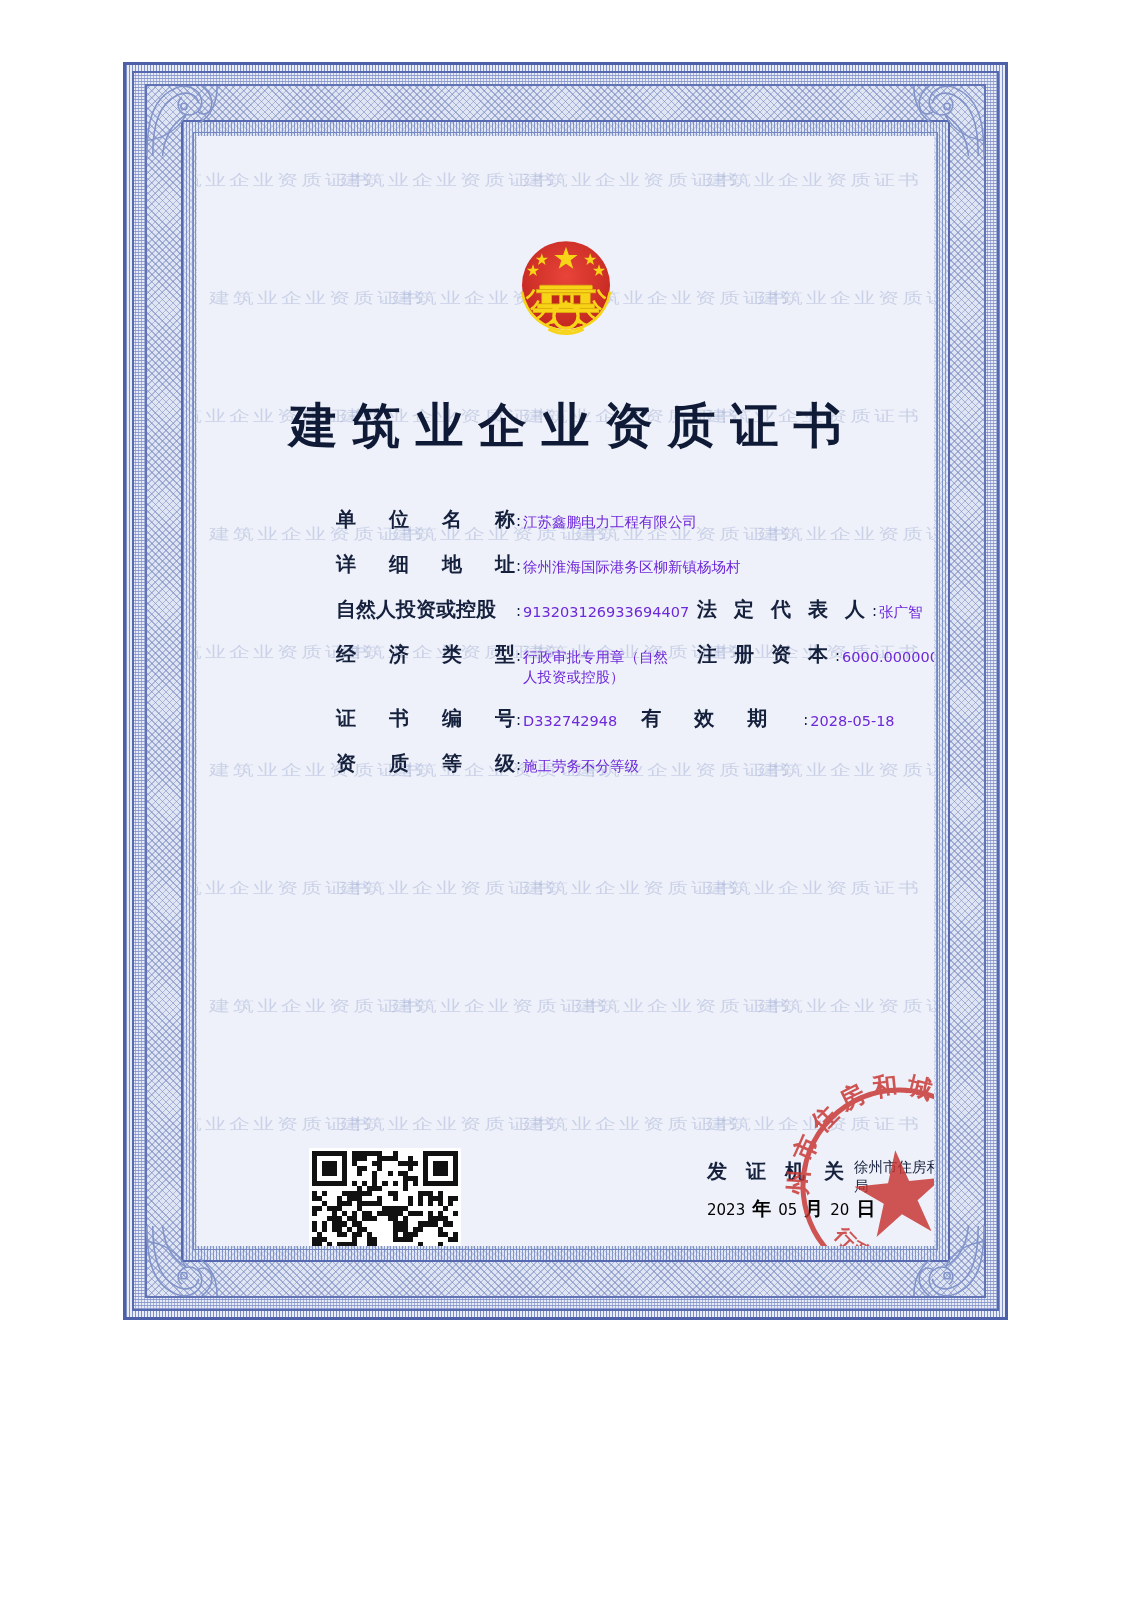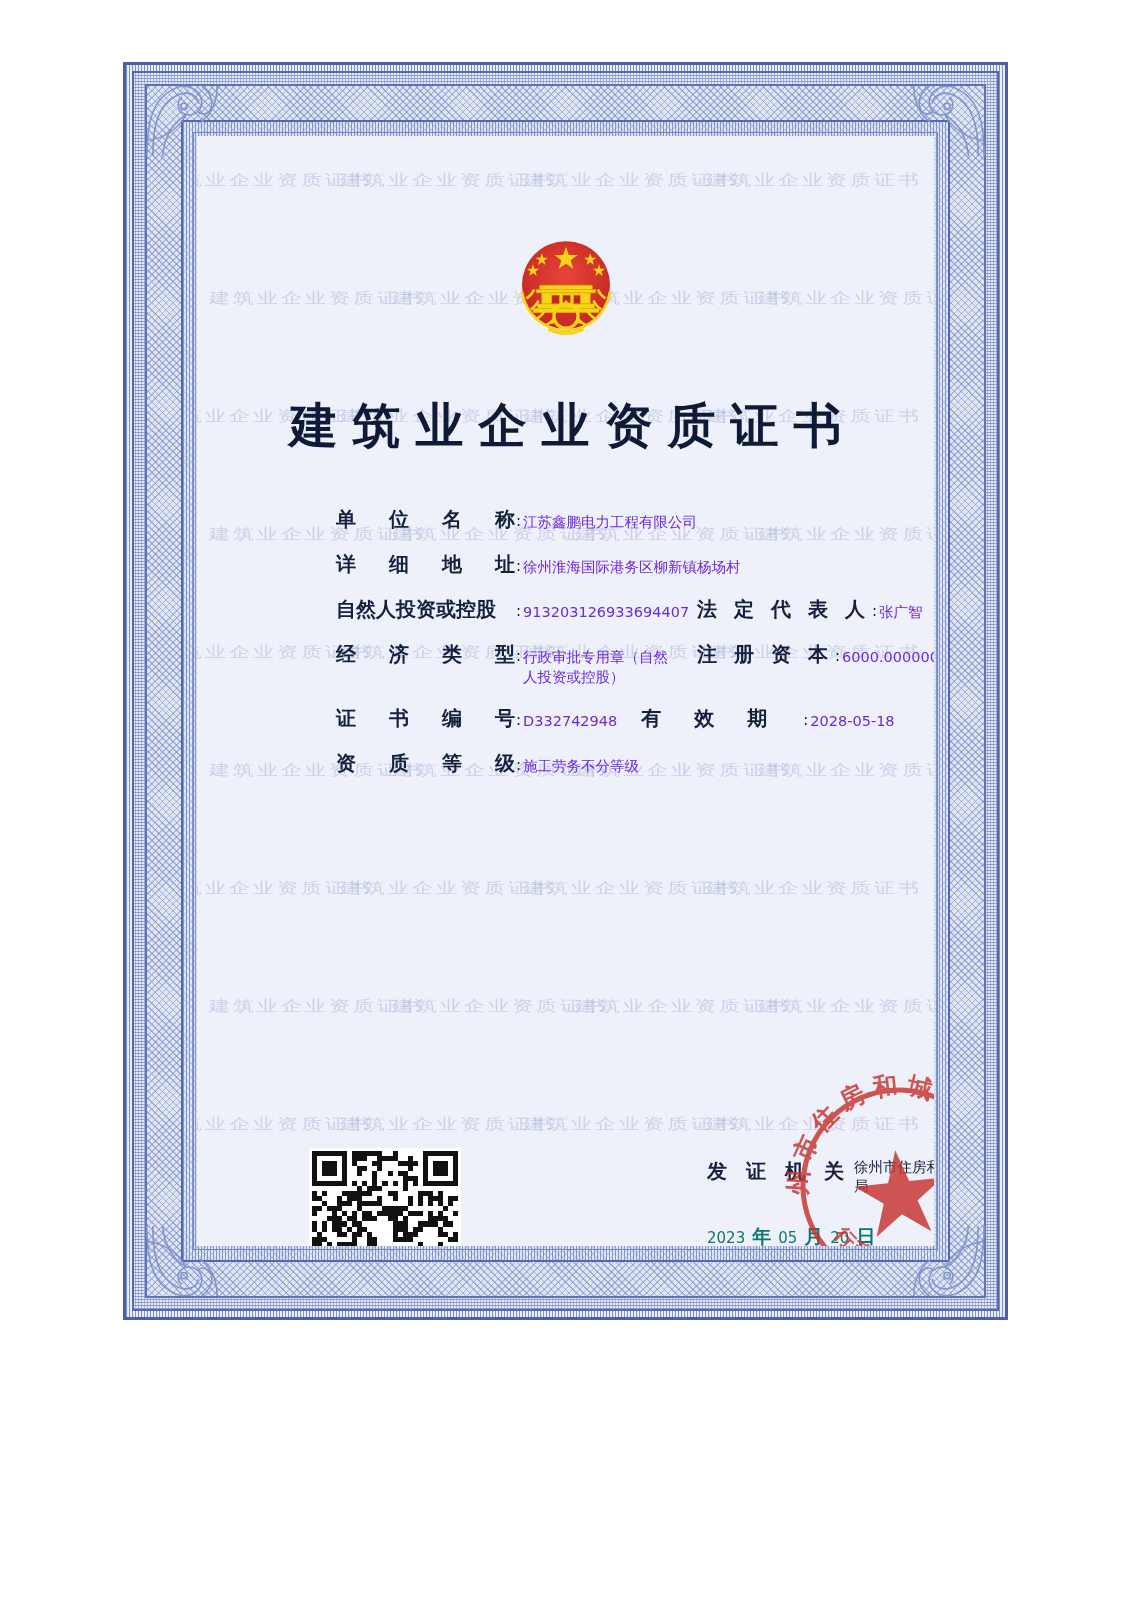--- a/index.html
+++ b/index.html
@@ -238,23 +238,23 @@
   }
   .issuer-value {
     font-family: "DejaVu Sans", sans-serif;
     font-size: 14.5px;
     color: #14203c;
     margin-left: 4px;
   }
   .date-line {
     display: flex;
     align-items: baseline;
-    margin-top: 28px;
+    margin-top: 0;
     font-family: "DejaVu Sans", sans-serif;
-    color: #0f766e;
+    color: #000000;
   }
   .date-num { font-size: 15px; }
   .date-cn  { font-size: 19px; font-weight: bold; margin: 0 7px; }
 
   
   #official-seal {
     position: absolute;
     left: 582px;
     top: 930px;
     width: 240px;

